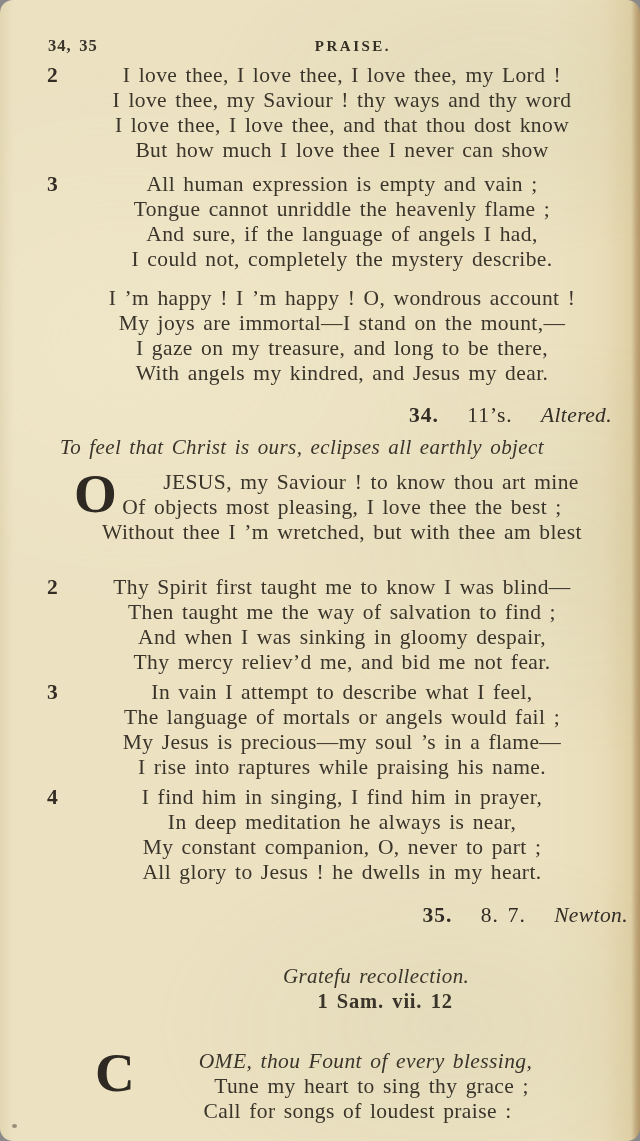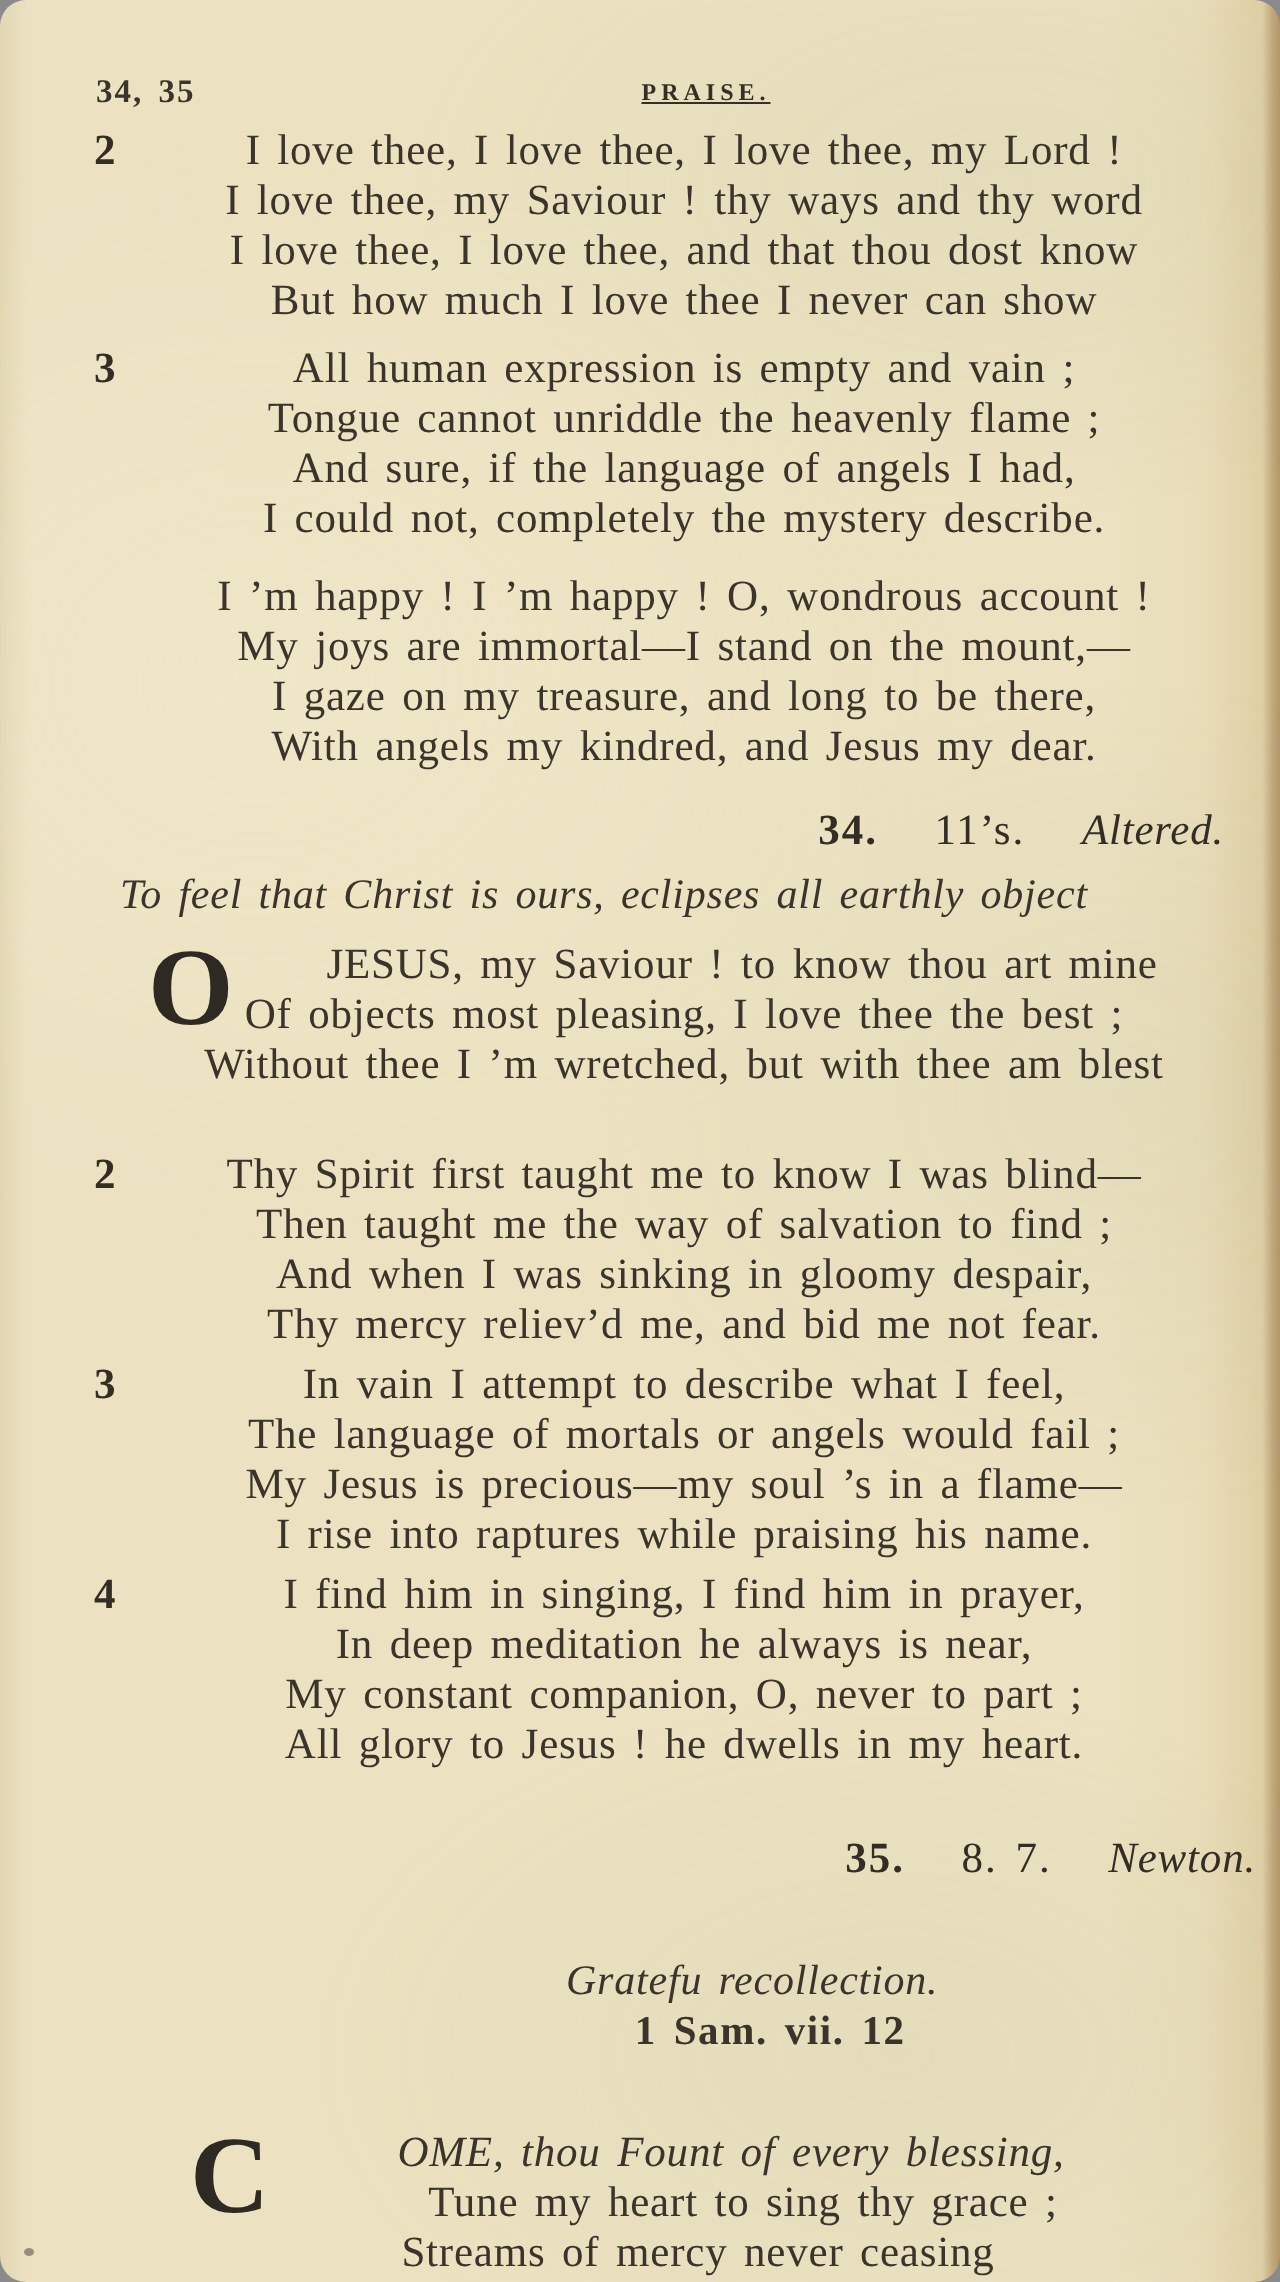--- a/index.html
+++ b/index.html
@@ -27,21 +27,21 @@
       radial-gradient(ellipse 420px 260px at 70% 90%, rgba(150,160,125,0.09), transparent 70%),
       radial-gradient(ellipse 500px 400px at 20% 30%, rgba(255,250,230,0.18), transparent 70%);
     filter:blur(2px);
   }
   .speck{position:absolute;left:12px;top:1124px;width:5px;height:4px;border-radius:50%;background:#6b6152;opacity:.65;}
   .content{position:absolute;inset:0;padding:33px 28px 0 46px;}
 
   .running-header{position:relative;height:22px;}
   .page-numbers{position:absolute;left:2px;top:0;font-size:16.5px;font-weight:bold;letter-spacing:1px;}
   .running-title{position:absolute;left:0;right:0;top:1px;text-align:center;transform:translateX(24px);
-    font-size:12px;font-weight:bold;letter-spacing:2.5px;color:#352f26;text-decoration:underline;}
+    font-size:15px;font-weight:bold;letter-spacing:2.5px;color:#352f26;}
 
   .stanza{position:relative;padding-left:26px;margin-top:9px;}
   .verse-num{position:absolute;left:1px;top:0;width:22px;font-weight:bold;color:#332d25;}
   .line{white-space:pre;overflow:visible;text-align:center;}
 
   
   .h0 .stanza:nth-of-type(1){margin-top:8px;}
   .h0 .stanza:nth-of-type(2){margin-top:9px;}
   .h0 .stanza.chorus{margin-top:14px;}
 
@@ -49,21 +49,21 @@
   .hymn-heading .num{font-weight:bold;margin-right:20px;letter-spacing:1px;}
   .hymn-heading .meter{margin-right:20px;letter-spacing:1px;}
   .hymn-heading .attr{font-style:italic;}
 
   .h34 .hymn-subtitle{font-style:italic;margin-top:8px;margin-left:14px;white-space:pre;font-size:21px;}
   .h34 .stanza:nth-of-type(1){margin-top:10px;}
   .h34 .stanza{margin-top:5px;}
   .h34 .has-dropcap .l0,.h34 .has-dropcap .l1{padding-left:58px;}
   .h34 .has-dropcap .dropcap{left:28px;}
 
-  .h35 .hymn-heading{margin-top:32px;transform:translateX(16px);}
+  .h35 .hymn-heading{margin-top:18px;transform:translateX(16px);}
   .h35 .hymn-subtitle{margin-top:12px;text-align:center;transform:translateX(14px);white-space:pre;}
   .h35 .hymn-subtitle .sub-title{font-style:italic;font-size:21px;}
   .h35 .hymn-subtitle .sub-scripture{font-weight:bold;margin-left:18px;font-size:20.5px;letter-spacing:0.8px;}
   .h35 .stanza{margin-top:10px;padding-left:0;}
   .h35 .dropcap{left:49px;}
   .h35 .l0{padding-left:73px;font-style:italic;}
   .h35 .l1{padding-left:85px;}
   .h35 .l2{padding-left:40px;}
   .h35 .l3{padding-left:57px;}
 
@@ -174,21 +174,20 @@
       <div class="hymn-subtitle">
         <span class="sub-title">Gratefu recollection.</span>
         <span class="sub-scripture">1 Sam. vii. 12</span>
       </div>
       <div class="stanzas">
           <div class="stanza has-dropcap">
             <span class="dropcap">C</span>
             <div class="lines">
               <div class="line l0">OME, thou Fount of every blessing,</div>
               <div class="line l1">Tune my heart to sing thy grace ;</div>
-              <div class="line l2">Streams of mercy never ceasing</div>
               <div class="line l3">Call for songs of loudest praise :</div>
             </div>
           </div>
         </div>
     </section>
 
   </div>
 </main>
 
 </body></html>

